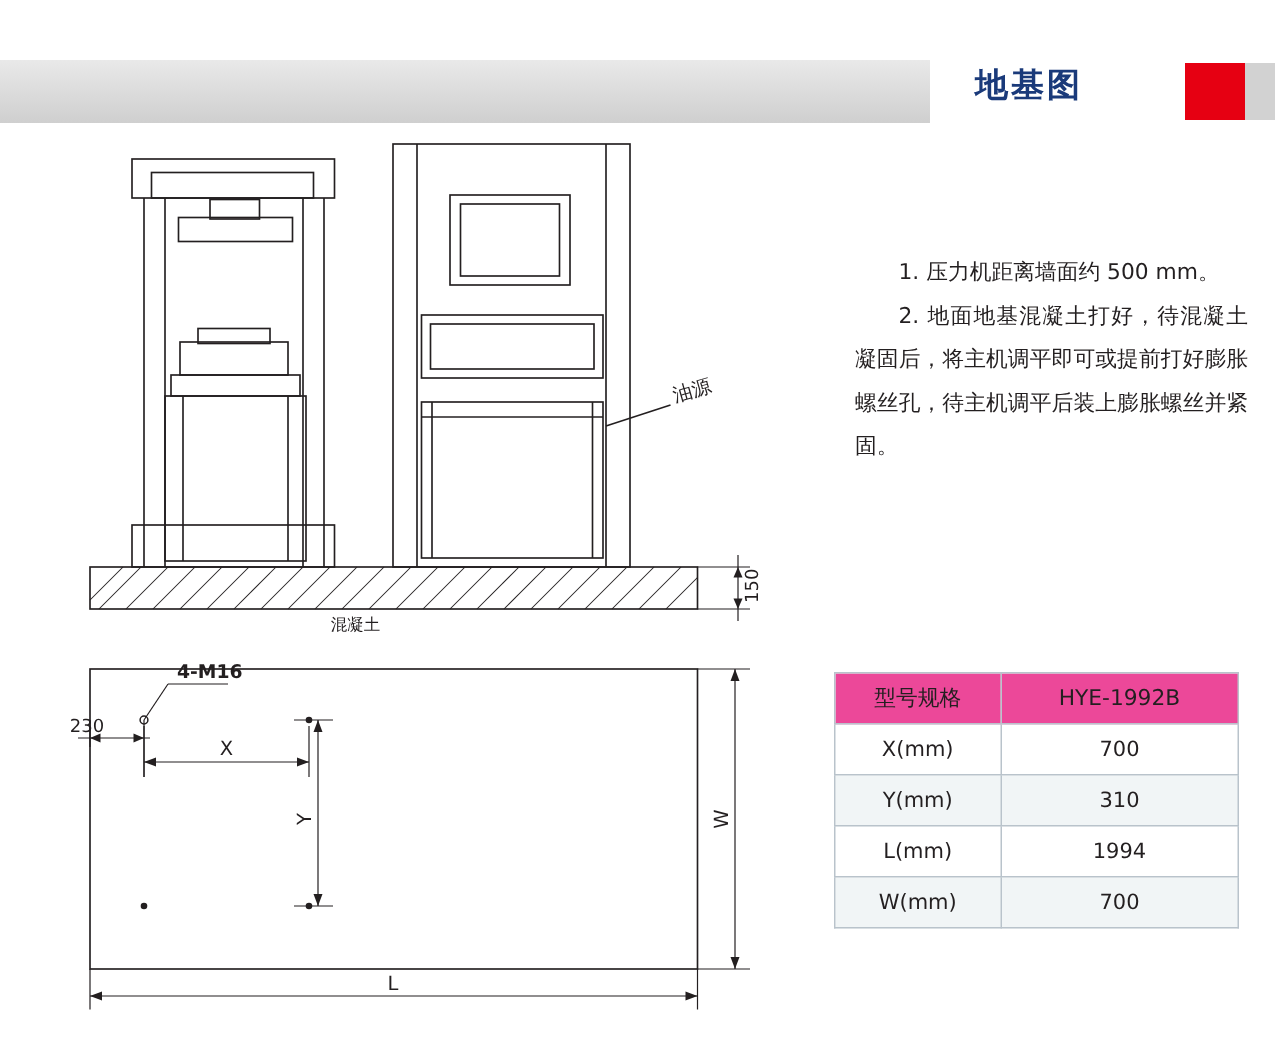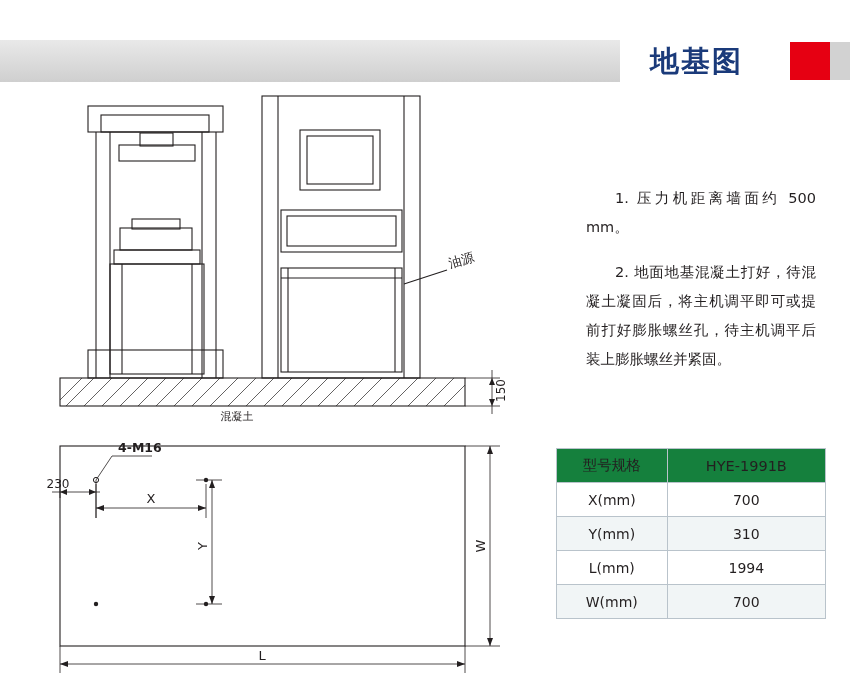--- a/index.html
+++ b/index.html
@@ -26,21 +26,21 @@
     left: 0;
     top: 40px;
     width: 620px;
     height: 42px;
     background: linear-gradient(to bottom, #e9e9e9 0%, #dcdcdc 50%, #cfcfcf 100%);
   }
   .header-title {
     position: absolute;
     left: 650px;
     top: 42px;
-    font-size: 29px;
+    font-size: 22px;
     letter-spacing: 2px;
     color: #1a3a7a;
     font-weight: bold;
     font-family: "DejaVu Sans", sans-serif;
   }
   .header-red {
     position: absolute;
     left: 790px;
     top: 42px;
     width: 40px;
@@ -71,42 +71,42 @@
     left: 570px;
     top: 168px;
     width: 262px;
     font-family: "DejaVu Sans", sans-serif;
     font-size: 14.5px;
     line-height: 2.0;
     color: #231f20;
     text-align: justify;
   }
   .notes p {
-    margin: 16px;
+    margin: 0;
     text-indent: 2em;
   }
 
   
   .spec-table {
     position: absolute;
     left: 556px;
     top: 448px;
     width: 270px;
     border-collapse: collapse;
     font-family: "DejaVu Sans", sans-serif;
     font-size: 14px;
   }
   .spec-table td {
     border: 1px solid #b9c3cb;
     height: 31px;
     text-align: center;
     color: #231f20;
   }
   .spec-table .head td {
-    background: #15803d;
+    background: #ec4899;
     font-size: 14.5px;
   }
   .spec-table td.c1 { width: 110px; }
   .spec-table td.c2 { width: 160px; }
   .spec-table tr:nth-child(even) td { background: #ffffff; }
   .spec-table tr:nth-child(odd):not(.head) td { background: #f1f5f6; }
 
   svg text {
     font-family: "DejaVu Sans", sans-serif;
     fill: #231f20;
@@ -278,21 +278,21 @@
 
   <div class="notes">
     <p>1. 压力机距离墙面约 500 mm。</p>
     <p>2. 地面地基混凝土打好，待混凝土凝固后，将主机调平即可或提前打好膨胀螺丝孔，待主机调平后装上膨胀螺丝并紧固。</p>
   </div>
 
   <table class="spec-table">
     <tbody>
       <tr class="head">
         <td class="c1">型号规格</td>
-        <td class="c2">HYE-1991B</td>
+        <td class="c2">HYE-1992B</td>
       </tr>
       <tr>
         <td class="c1">X(mm)</td>
         <td class="c2">700</td>
       </tr>
       <tr>
         <td class="c1">Y(mm)</td>
         <td class="c2">310</td>
       </tr>
       <tr>

